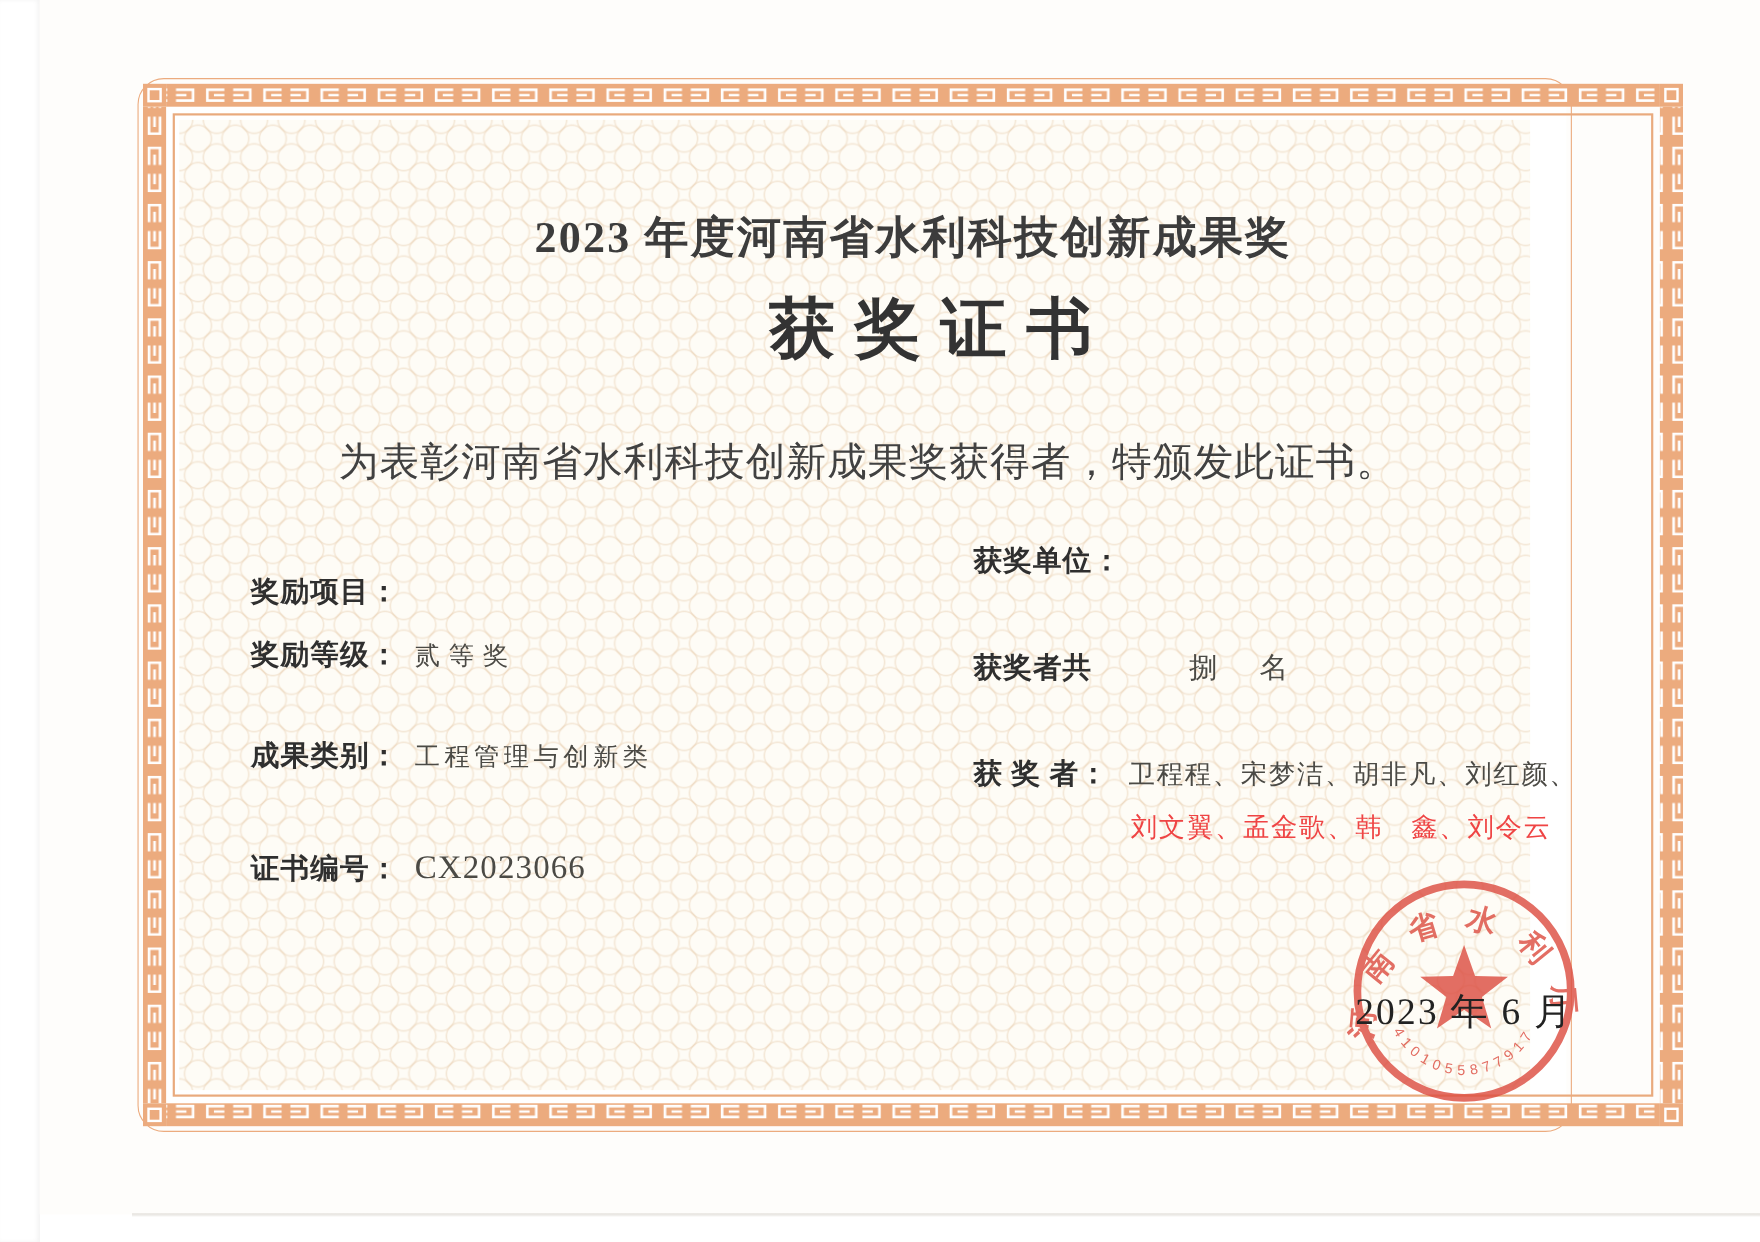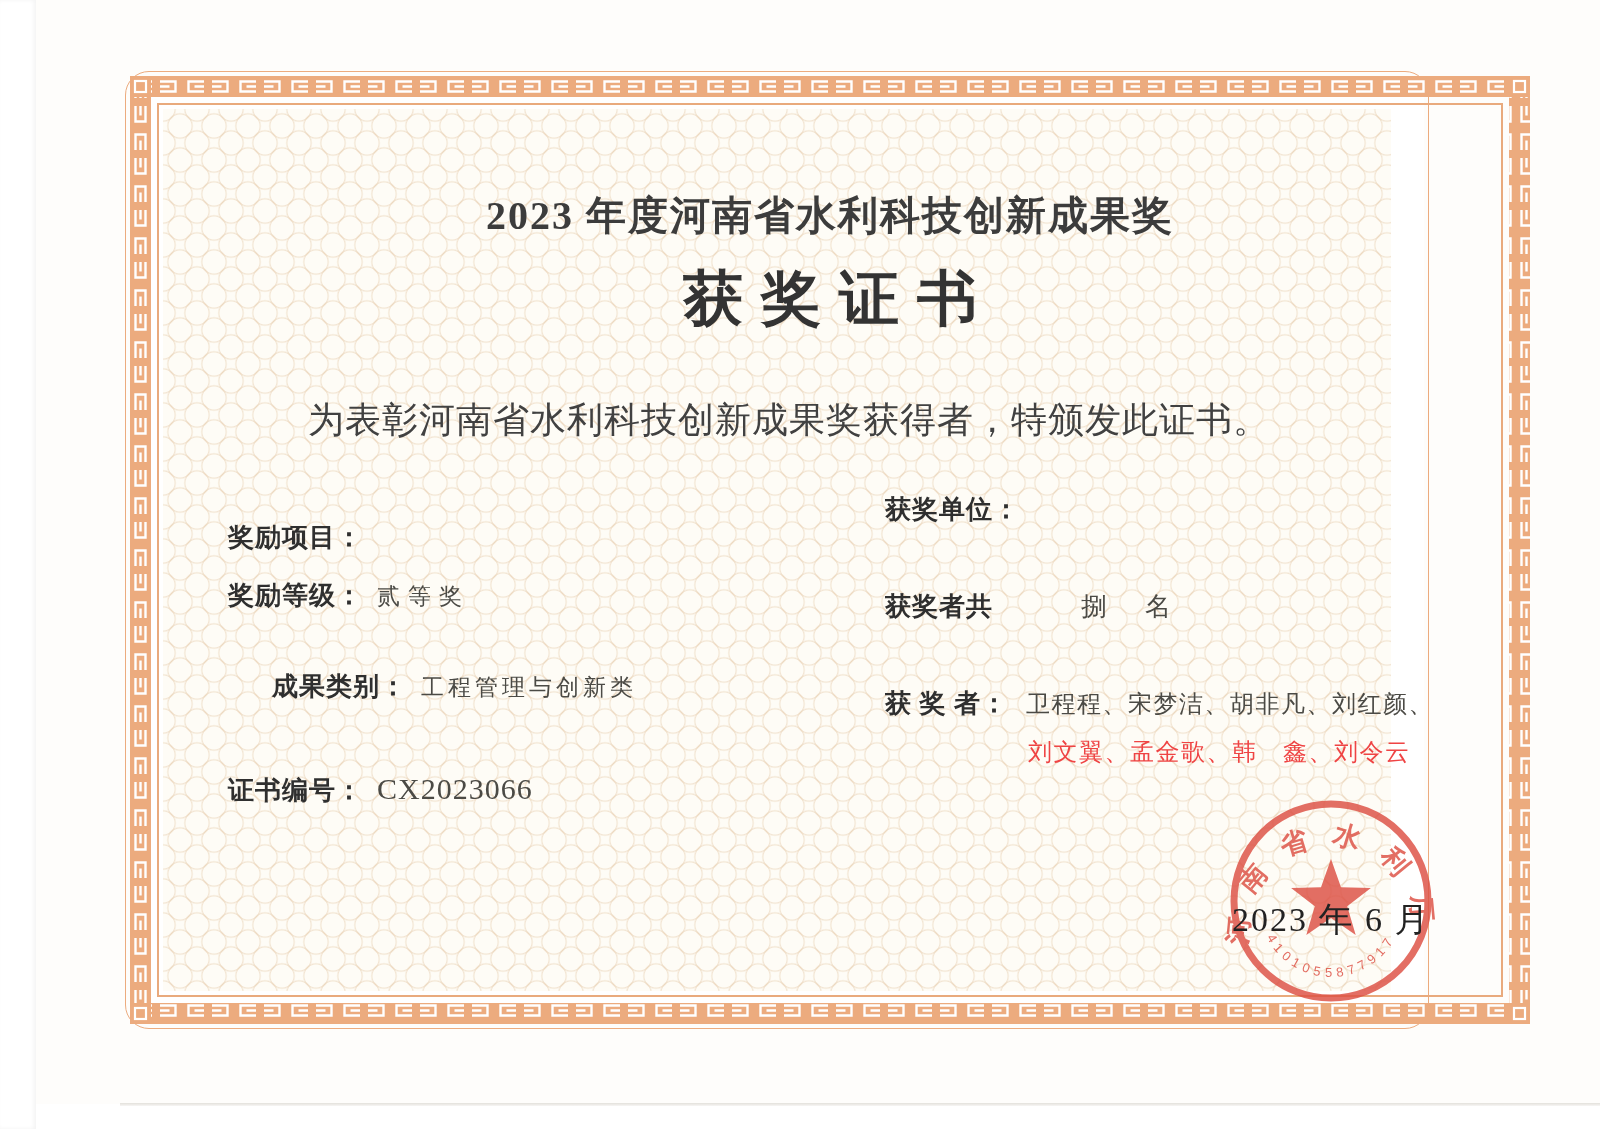--- a/index.html
+++ b/index.html
@@ -23,29 +23,29 @@
     background-color:#fefcf6;
     background-image:
       radial-gradient(circle, rgba(227,195,158,0) 11px, rgba(227,195,158,0.38) 12px, rgba(227,195,158,0) 13.6px),
       radial-gradient(circle, rgba(227,195,158,0) 11px, rgba(227,195,158,0.38) 12px, rgba(227,195,158,0) 13.6px);
     background-size:34px 34px;
     background-position:0 0,17px 17px;}
   .content{position:absolute;left:0;top:0;width:1400px;height:948px;}
   .abs{position:absolute;white-space:nowrap;}
   .title-year{top:112px;left:0;width:1400px;text-align:center;
     font-size:40px;font-weight:700;letter-spacing:2px;color:#3c3c3c;}
-  .title-main{top:183px;left:0;width:1400px;text-align:center;
+  .title-main{top:183px;left:16px;width:1400px;text-align:center;
     font-size:60px;font-weight:700;letter-spacing:18px;padding-left:18px;box-sizing:border-box;color:#333;}
   .body-line{top:320px;left:150px;font-size:36px;letter-spacing:1px;color:#414141;margin-left:28px;}
   .row{display:flex;align-items:baseline;}
   .lbl{font-size:26px;font-weight:700;color:#2f2f2f;letter-spacing:1px;flex:none;}
   .val{font-size:22px;color:#4b4a45;margin-left:14px;}
   .row-l1{top:408px;left:98px;margin-top:36px;} .row-l1 .val{letter-spacing:2px;}
   .row-l2{top:502px;left:98px;} .row-l2 .val{font-size:23px;letter-spacing:8px;}
-  .row-l3{top:593px;left:98px;margin-left:44px;} .row-l3 .val{font-size:23px;letter-spacing:4px;}
+  .row-l3{top:593px;left:98px;} .row-l3 .val{font-size:23px;letter-spacing:4px;}
   .row-l4{top:696px;left:98px;} .row-l4 .val{font-size:30px;letter-spacing:1px;font-family:"Liberation Serif",serif;}
   .row-r1{top:416px;left:755px;} .row-r1 .val{font-size:23px;letter-spacing:2px;}
   .row-r2{top:513px;left:755px;} .row-r2 .val{font-size:26px;margin-left:88px;letter-spacing:6px;}
   .row-r3{top:610px;left:755px;} .row-r3 .val{font-size:24px;letter-spacing:1.5px;margin-left:18px;}
   .winners-line2{top:660px;left:898px;font-size:24px;letter-spacing:1.5px;color:#ef4444;}
   .issue-date{top:821px;left:1102px;font-size:34px;letter-spacing:2px;color:#222;z-index:3;}
   .seal{position:absolute;left:1091px;top:715px;z-index:2;opacity:0.82;}
 </style>
 </head>
 <body>

